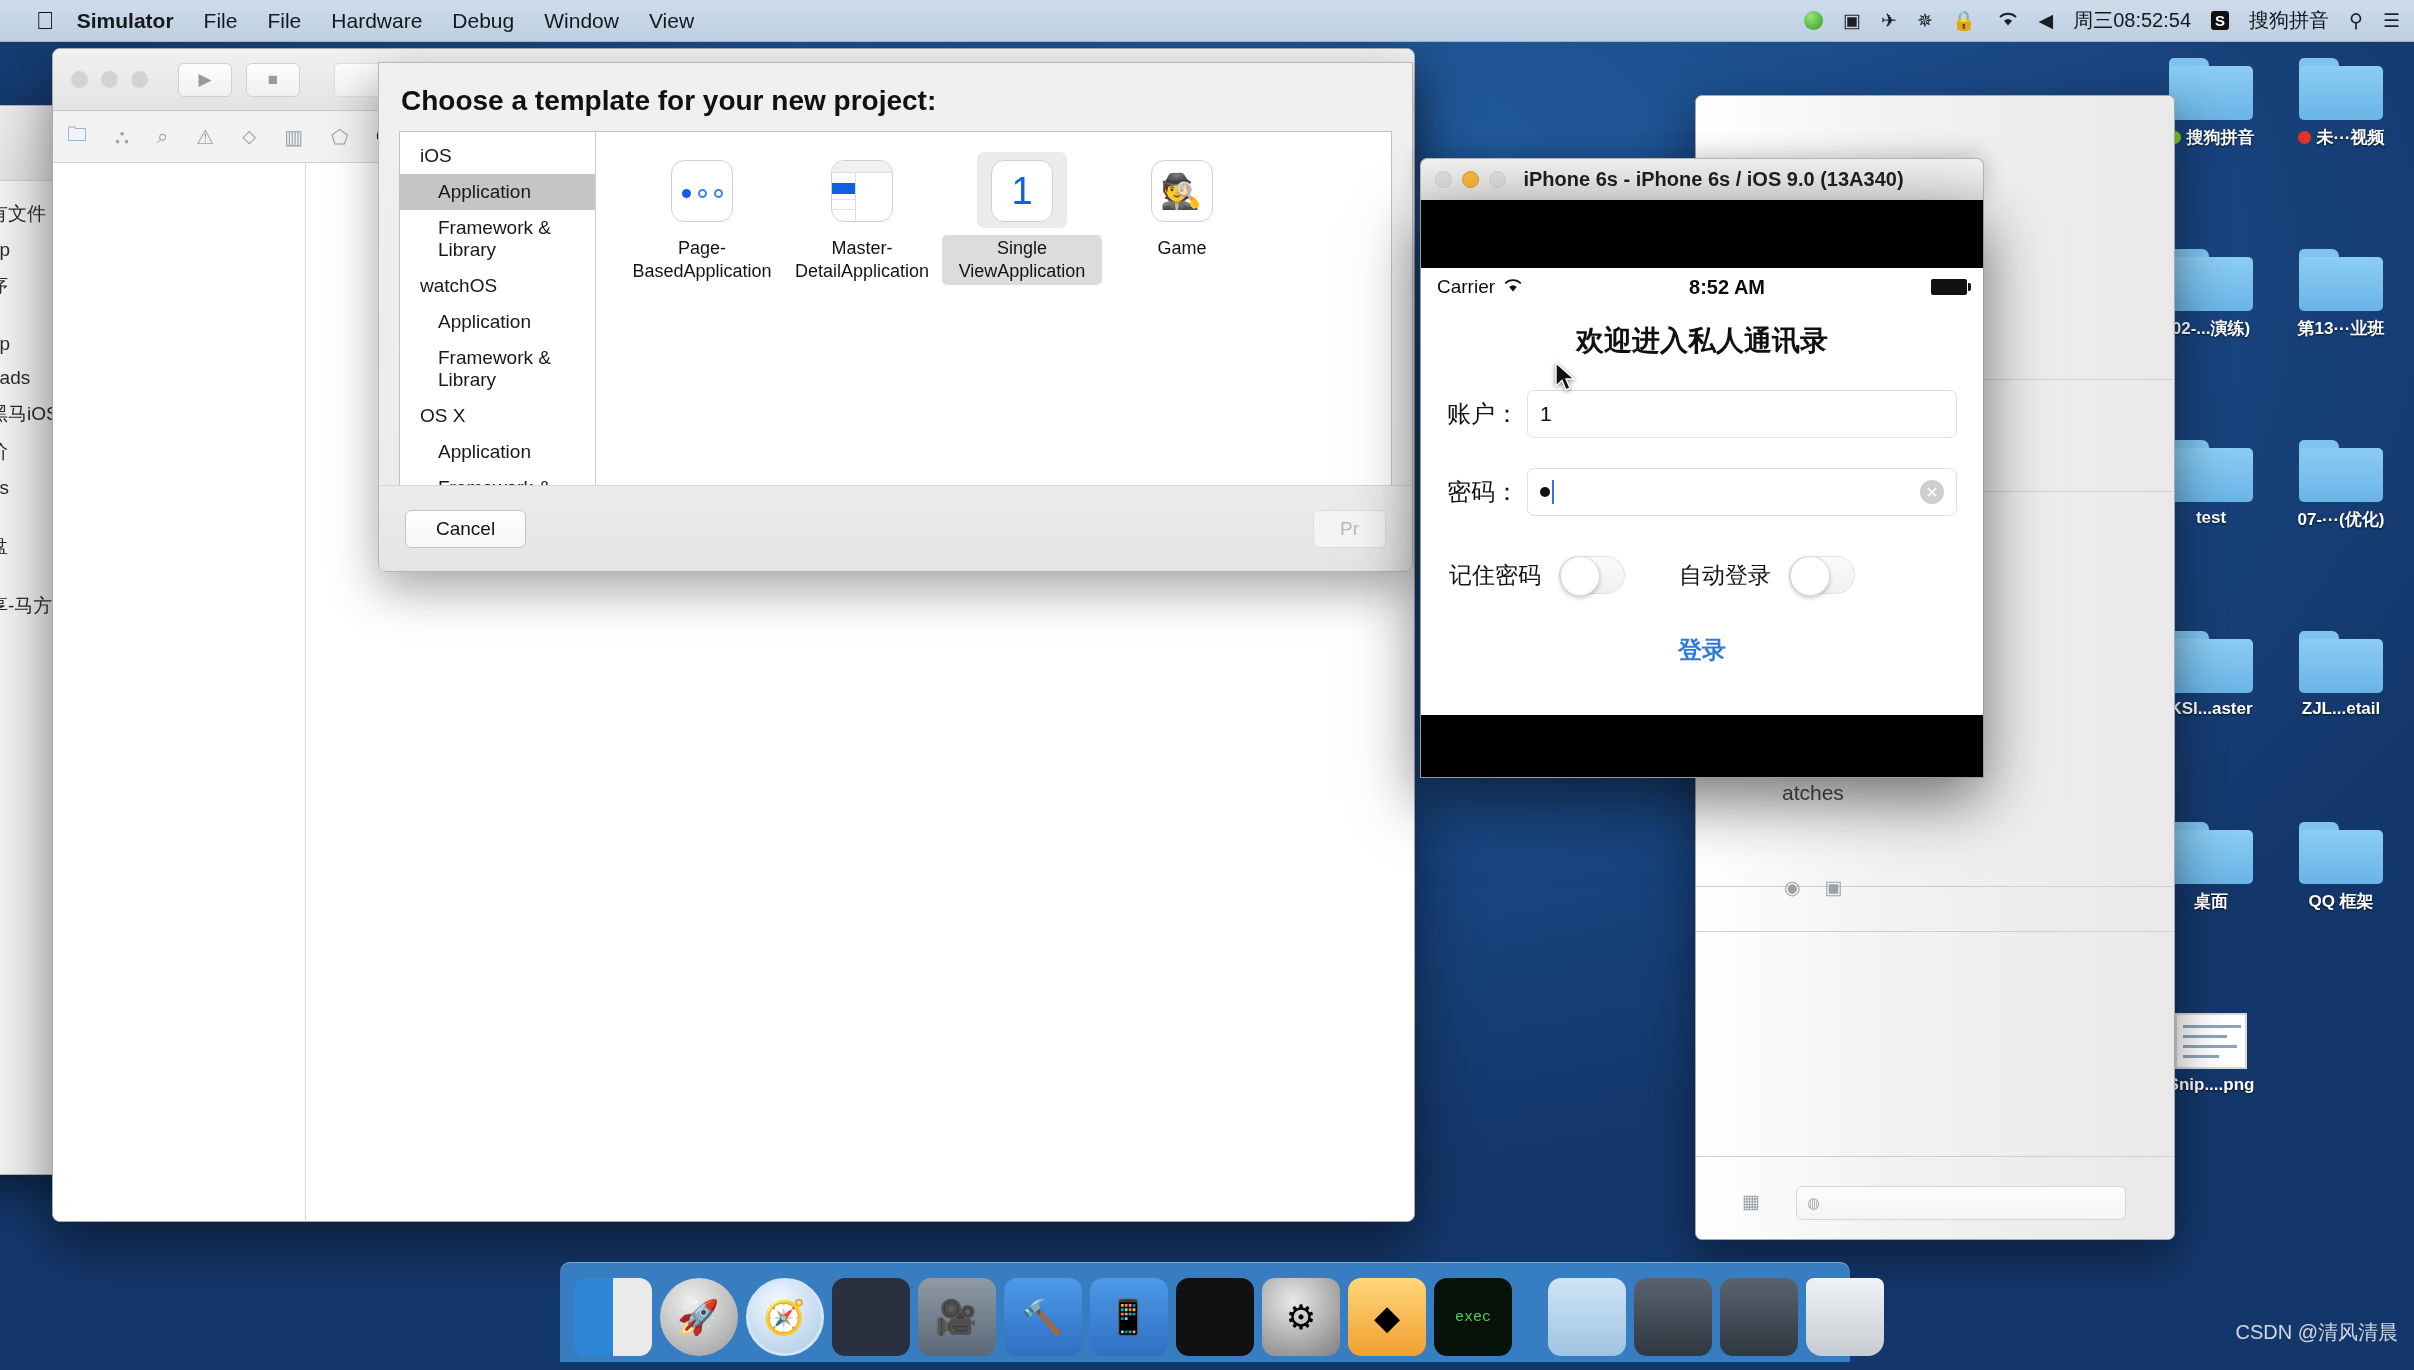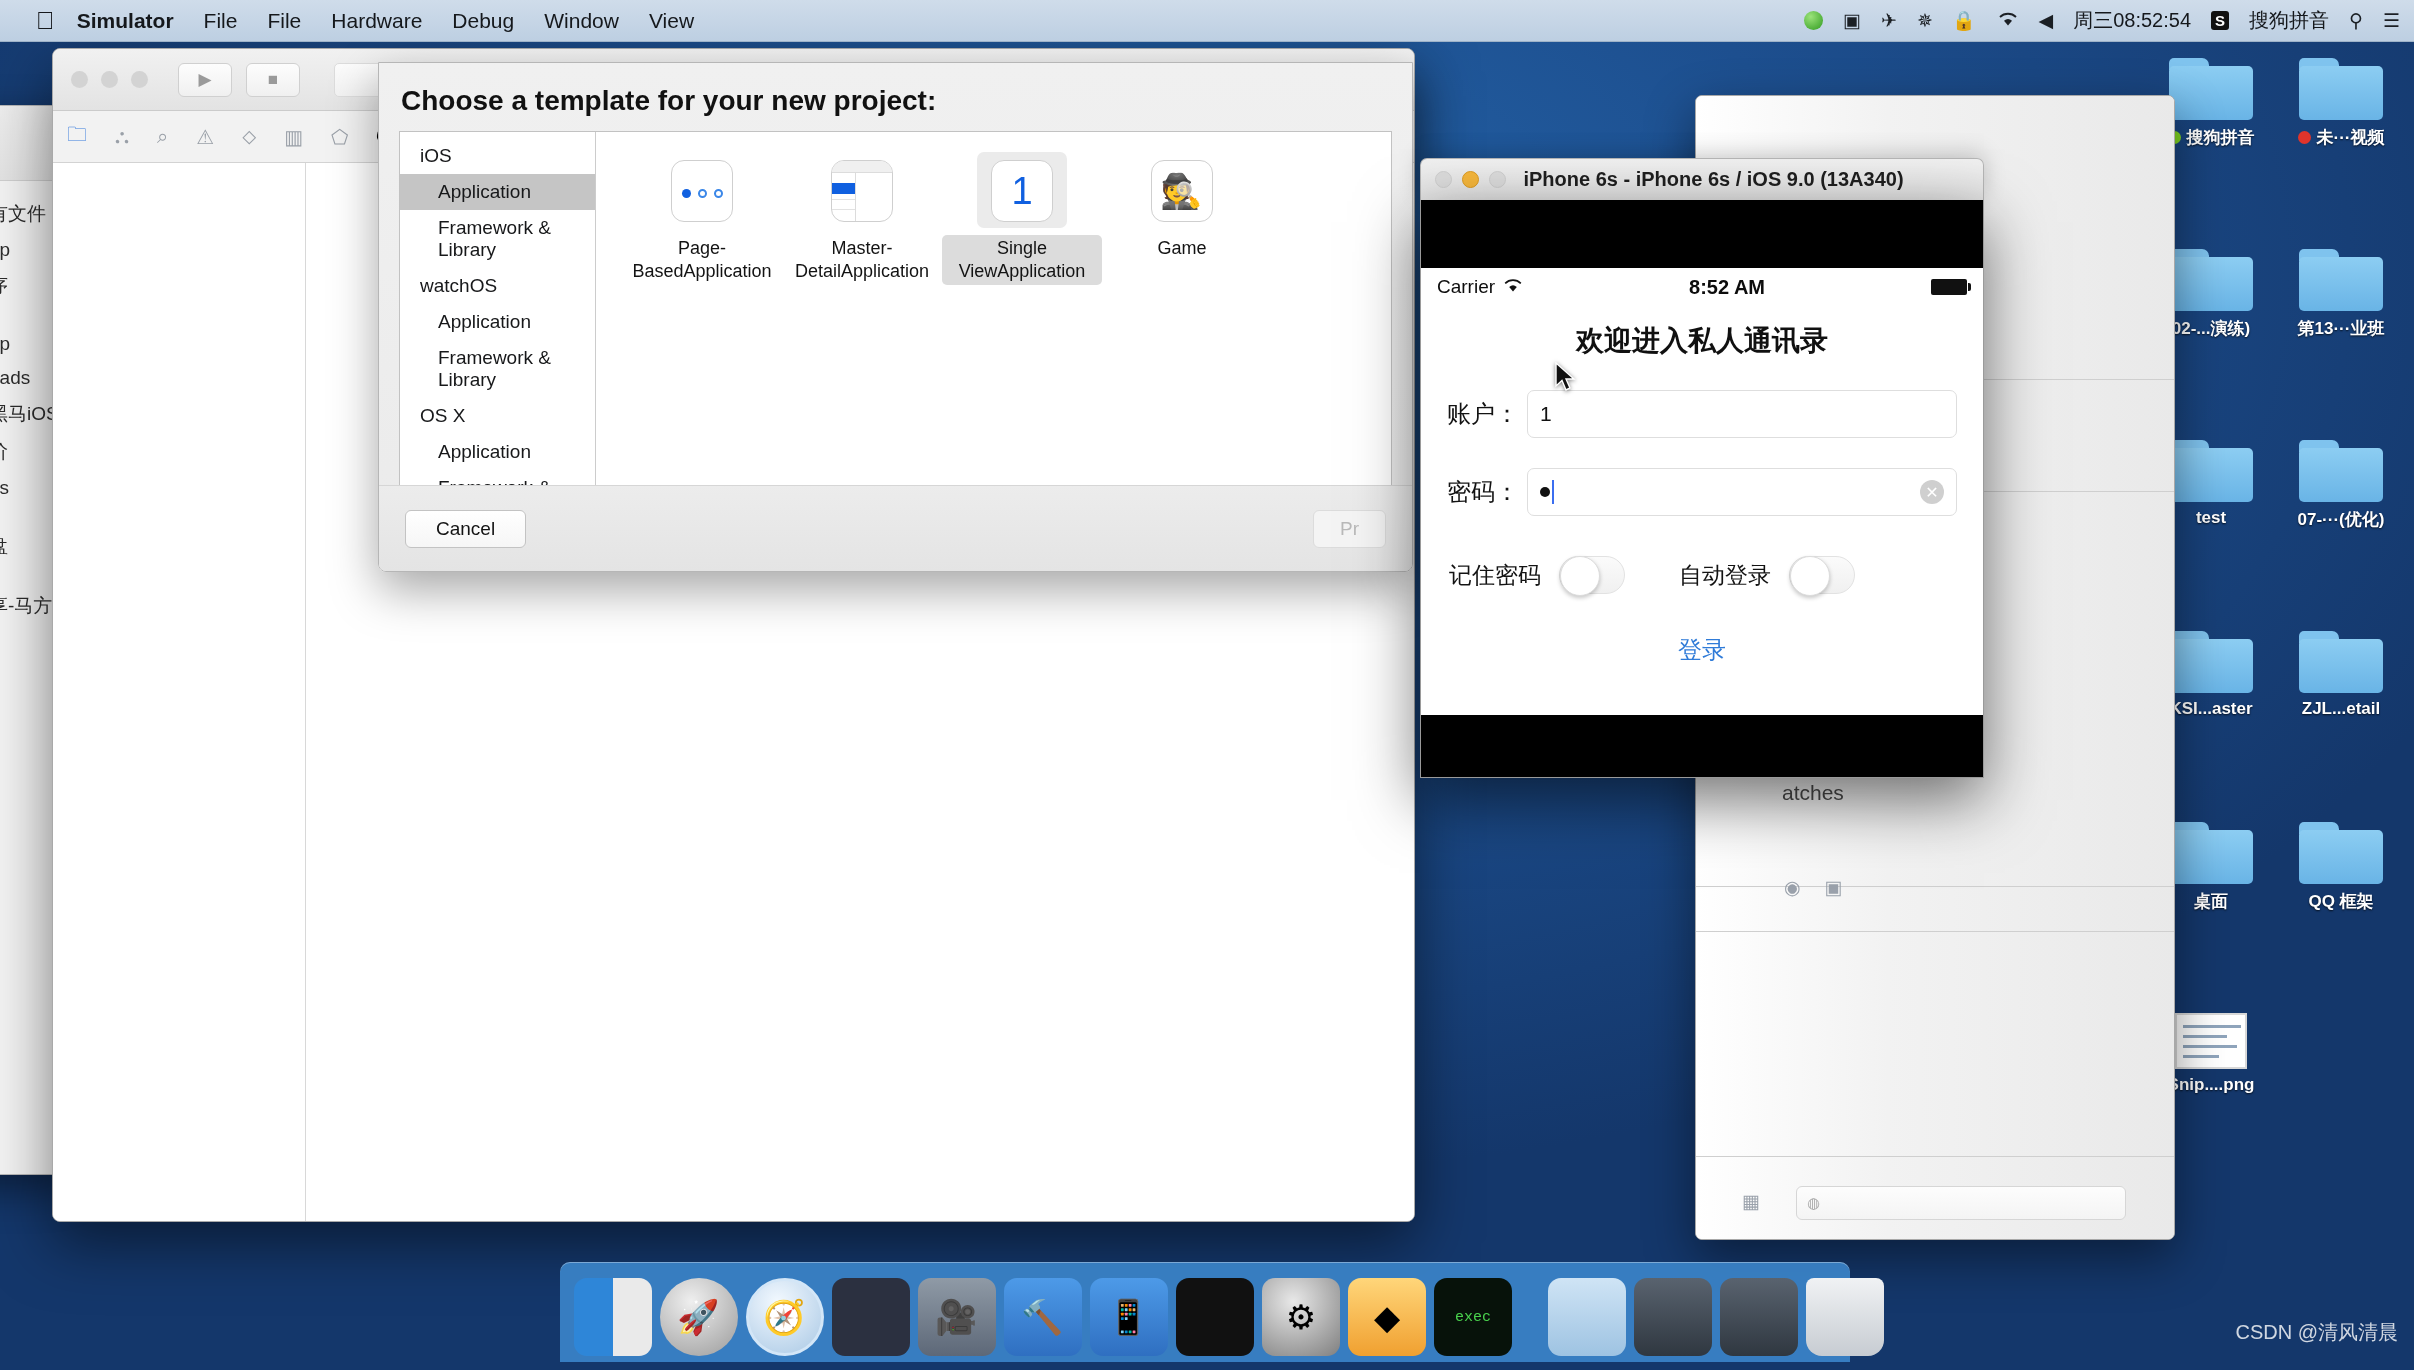--- a/index.html
+++ b/index.html
@@ -273,21 +273,21 @@
   .ios-sw-label { font-size: 23px; color:#131313; white-space:nowrap; }
   .ios-switch {
     width: 66px; height: 38px; border-radius: 19px;
     background: linear-gradient(#fbfbfb,#f0f0f0); border:1px solid #e2e2e2;
     position:relative;
   }
   .ios-switch .knob {
     position:absolute; left:0px; top:-1px; width:40px; height:40px; border-radius:50%;
     background:#fff; border:1px solid #dcdcdc; box-shadow: 0 2px 4px rgba(0,0,0,.22);
   }
-  .ios-login { text-align:center; margin-top: 40px; font-size: 24px; color:#2f7bd8; font-weight: normal; }
+  .ios-login { text-align:center; margin-top: 40px; font-size: 24px; color:#2f7bd8; font-weight: bold; }
 
   
   .cursor {
     position:absolute; left: 1555px; top: 362px; z-index: 900;
     width: 0; height: 0;
   }
   .cursor svg { display:block; filter: drop-shadow(0 1px 2px rgba(0,0,0,.5)); }
 
   
   .dock {

